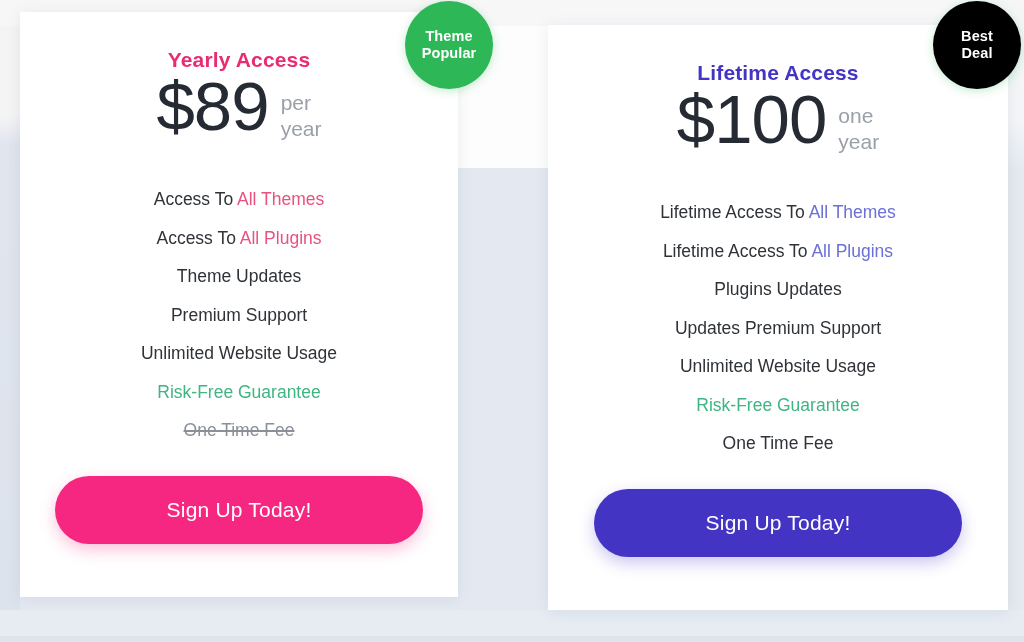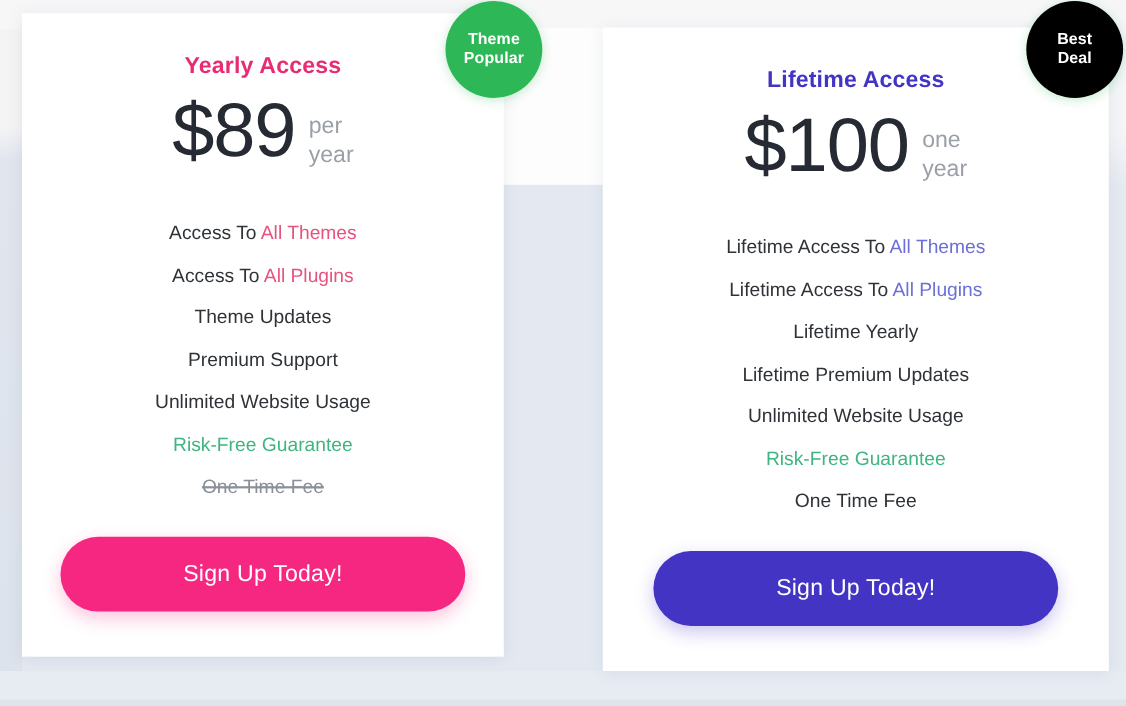--- a/index.html
+++ b/index.html
@@ -125,21 +125,20 @@
   .plan-title {
     margin-top: 36px;
     font-size: 21px;
     font-weight: 700;
     letter-spacing: 0.15px;
   }
   .plan-title.pink  { color: #e82b72; }
   .plan-title.indigo{ color: #4334c4; }
 
   .price-row {
-    margin-top: 12px;
     display: flex;
     align-items: flex-start;
   }
   .price-amount {
     font-size: 69px;
     font-weight: 300;
     color: #262b33;
     line-height: 1;
     letter-spacing: -1px;
   }
@@ -251,22 +250,22 @@
       <div class="price-amount">$100</div>
       <div class="price-period">
         <span>one</span>
         <span>year</span>
       </div>
     </div>
 
     <div class="features" id="features-lifetime">
         <div class="feature"><span>Lifetime Access To </span><span class="hl-indigo">All Themes</span></div>
         <div class="feature"><span>Lifetime Access To </span><span class="hl-indigo">All Plugins</span></div>
-        <div class="feature"><span>Lifetime Yearly</span></div>
-        <div class="feature"><span>Lifetime Premium Updates</span></div>
+        <div class="feature"><span>Plugins Updates</span></div>
+        <div class="feature"><span>Updates Premium Support</span></div>
         <div class="feature"><span>Unlimited Website Usage</span></div>
         <div class="feature green"><span>Risk-Free Guarantee</span></div>
         <div class="feature"><span>One Time Fee</span></div>
       </div>
 
     <button class="cta indigo" style="background: rgb(67, 52, 196);">Sign Up Today!</button>
   </div>
 </div>
 
 <div class="badge" id="badge-most-popular" style="background: rgb(45, 183, 87);">

